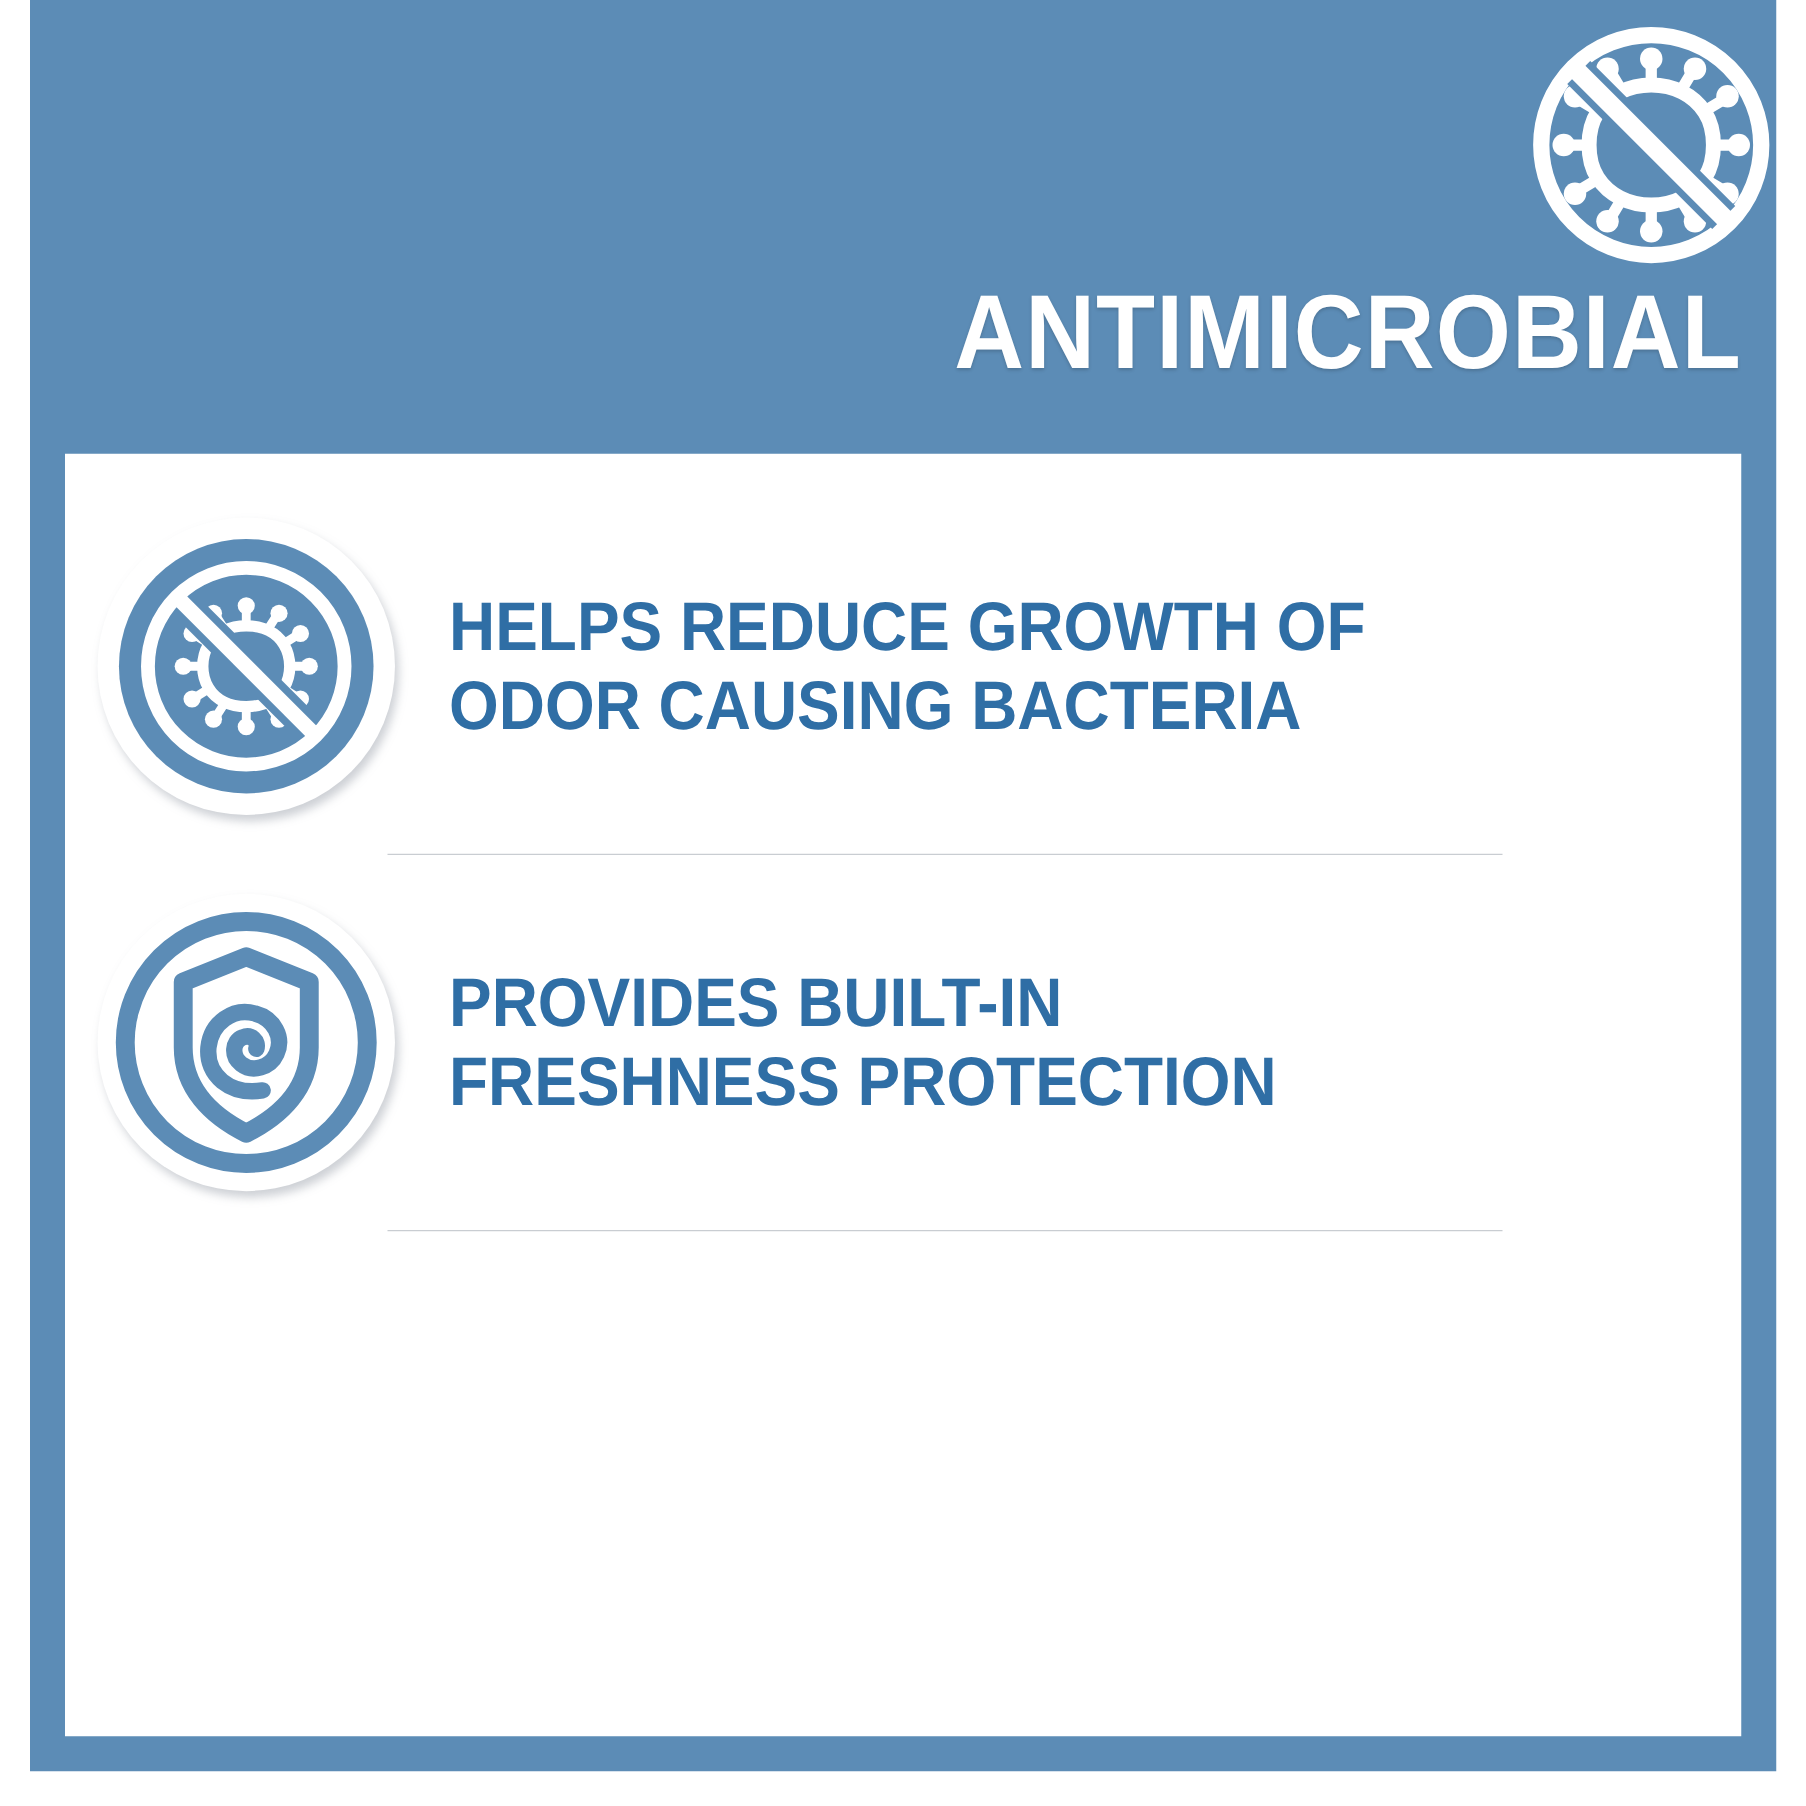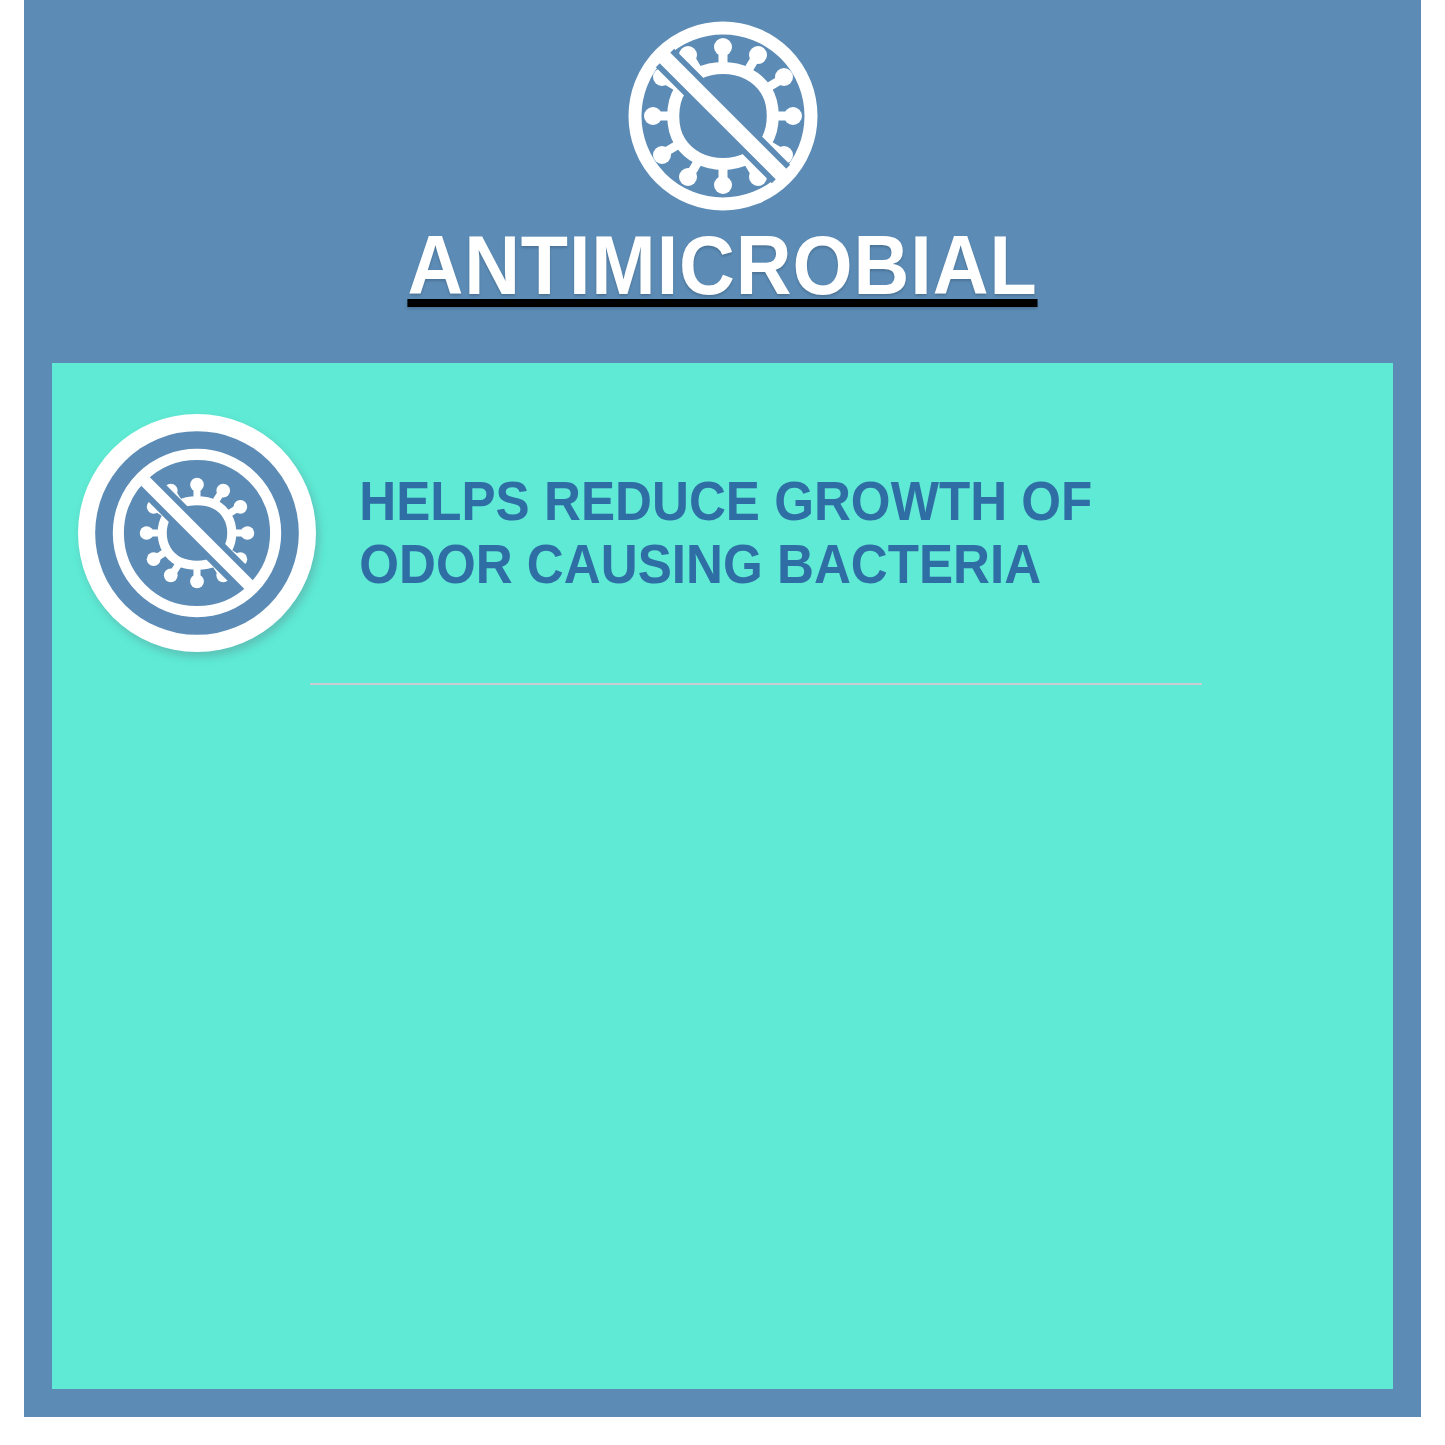--- a/index.html
+++ b/index.html
@@ -32,23 +32,22 @@
   }
 
   .header {
     position: absolute;
     left: 0;
     top: 0;
     width: 100%;
     height: 363px;
     display: flex;
     flex-direction: column;
-    align-items: center;
+    align-items: flex-end;
     justify-content: flex-start;
-    text-decoration: underline;
   }
 
   .header-icon {
     margin-top: 16px;
     width: 200px;
     height: 200px;
     display: block;
   }
 
   .header-title {
@@ -65,21 +64,21 @@
     margin-top: 6px;
   }
 
   
   .panel {
     position: absolute;
     left: 28px;
     top: 363px;
     width: 1341px;
     height: 1026px;
-    background: #5eead4;
+    background: #ffffff;
     box-sizing: border-box;
   }
 
   .feature-list {
     position: absolute;
     left: 0;
     top: 0;
     width: 100%;
     height: 100%;
     display: flex;
@@ -312,20 +311,47 @@
             </svg>
           </div>
           <div class="feature-text">
             <span class="line">HELPS REDUCE GROWTH OF</span>
             <span class="line">ODOR CAUSING BACTERIA</span>
           </div>
         </div>
 
         <div class="divider"></div>
 
+        <div class="feature-row">
+          <div class="feature-icon-wrap">
+            <svg class="feature-icon" viewBox="0 0 240 240">
+
+              <circle cx="120" cy="120" r="118" fill="#ffffff"></circle>
+
+              <circle cx="120" cy="120" r="96" fill="none" stroke="#5c8cb6" stroke-width="15"></circle>
+
+              <path d="M120 52 L 170 72 L 170 124
+                       C 170 156 148 178 120 192
+                       C 92 178 70 156 70 124
+                       L 70 72 Z" fill="none" stroke="#5c8cb6" stroke-width="15" stroke-linejoin="round"></path>
+
+              <path d="M133 158
+                       C 107 162 88 146 90 124
+                       C 92 104 110 92 127 97
+                       C 142 101 150 116 144 129
+                       C 139 140 125 144 116 137
+                       C 108 131 109 119 117 116
+                       C 124 113 130 119 128 125" fill="none" stroke="#5c8cb6" stroke-width="13" stroke-linecap="round"></path>
+            </svg>
+          </div>
+          <div class="feature-text">
+            <span class="line">PROVIDES BUILT-IN</span>
+            <span class="line">FRESHNESS PROTECTION</span>
+          </div>
+        </div>
 
         <div class="divider"></div>
 
 
       </div>
     </div>
 
   </div>
 </div>
 

